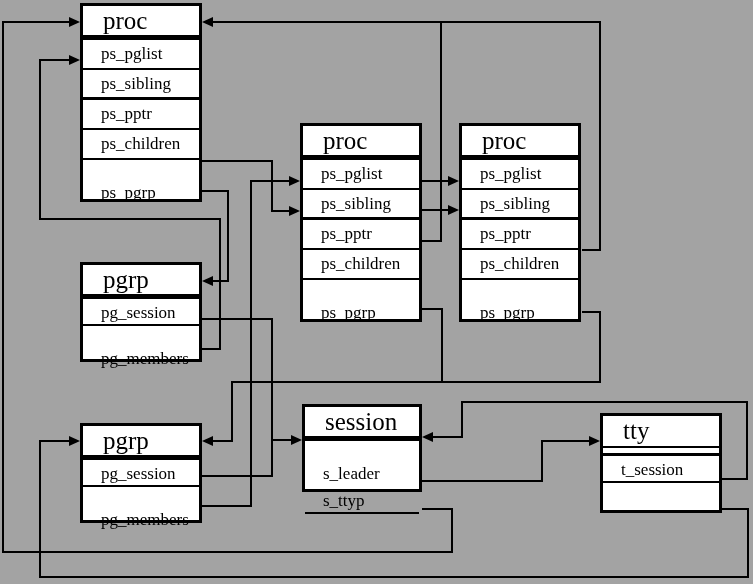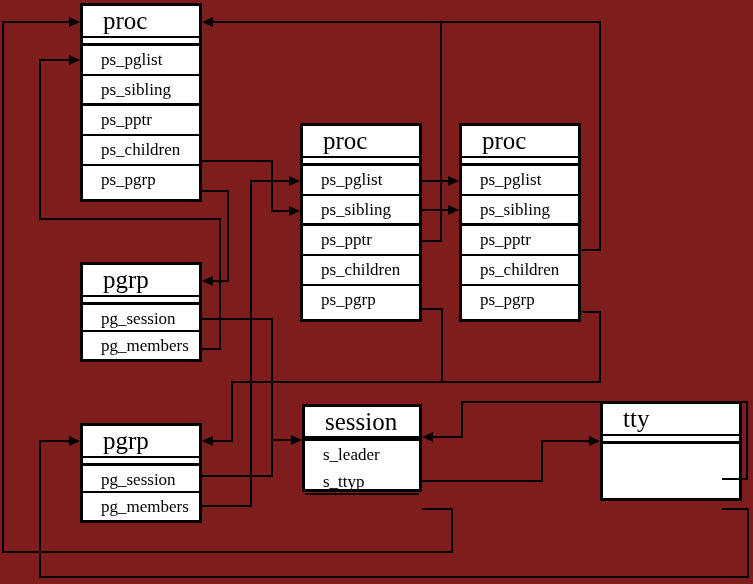--- a/index.html
+++ b/index.html
@@ -1,27 +1,27 @@
 <!DOCTYPE html>
 <html><head>
 <meta charset="utf-8">
 <style>
   html,body{margin:0;padding:0;background:#fff;}
-  .canvas{position:relative;width:753px;height:584px;background:#7f1d1d;overflow:hidden;
+  .canvas{position:relative;width:753px;height:584px;background:#a3a3a3;overflow:hidden;
           font-family:"Liberation Serif",serif;color:#000;}
   .box{position:absolute;border:3px solid #000;background:#fff;box-sizing:border-box;
        display:flex;flex-direction:column;}
   .t{height:32px;border-bottom:2px solid #000;font-size:25px;line-height:29px;
      padding-left:20px;box-sizing:border-box;white-space:nowrap;}
   .g{height:8px;border-bottom:3px solid #000;box-sizing:border-box;}
   .f{height:30px;border-bottom:2px solid #000;font-size:17px;line-height:28px;
      padding-left:18px;box-sizing:border-box;white-space:nowrap;}
   .f.sm{height:27px;}
   .f.thick{border-bottom:3px solid #000;}
-  .f.last{border-bottom:none;flex:1;}
+  .f.last{border-bottom:none;flex:1;margin-top:19px;}
   .h{position:absolute;height:2px;background:#000;}
   .v{position:absolute;width:2px;background:#000;}
   .ar{position:absolute;width:0;height:0;border-top:5px solid transparent;
       border-bottom:5px solid transparent;border-left:11px solid #000;}
   .al{position:absolute;width:0;height:0;border-top:5px solid transparent;
       border-bottom:5px solid transparent;border-right:11px solid #000;}
 </style>
 </head>
 <body>
 
@@ -71,23 +71,24 @@
     <div class="f sm last">pg_members</div>
   </div>
 
   <div class="box" style="left:302px;top:404px;width:120px;height:88px">
     <div class="t">session</div>
     <div class="g"></div>
     <div class="f sm last">s_leader</div>
     <div class="f sm">s_ttyp</div>
   </div>
 
-  <div class="box" style="left:600px;top:401px;width:142px;height:100px">
+  <div class="box" style="left:600px;top:413px;width:122px;height:100px">
     <div class="t">tty</div>
     <div class="g"></div>
+    <div class="f sm">t_session</div>
   </div>
 
   <div class="h" style="left:422px;top:508px;width:31px"></div>
   <div class="v" style="left:451px;top:508px;height:45px"></div>
   <div class="h" style="left:2px;top:551px;width:450px"></div>
   <div class="v" style="left:2px;top:21px;height:532px"></div>
   <div class="h" style="left:2px;top:21px;width:68px"></div>
   <div class="ar" style="left:69px;top:17px"></div>
 
   <div class="h" style="left:422px;top:240px;width:20px"></div>

